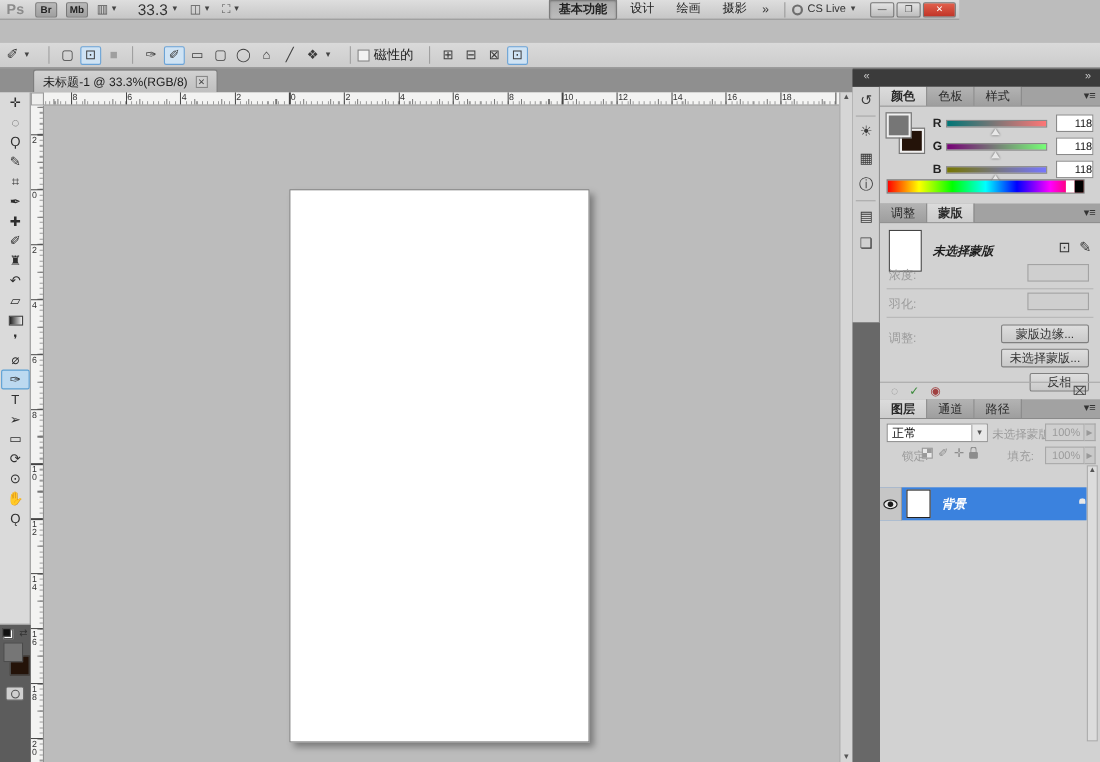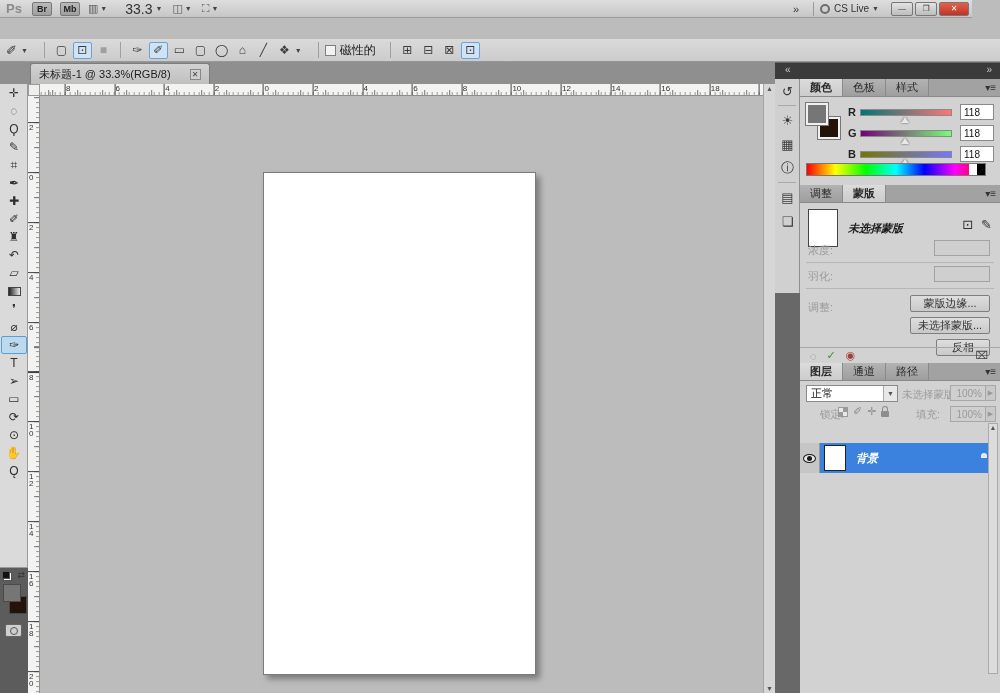--- a/index.html
+++ b/index.html
@@ -1,21 +1,21 @@
 <!DOCTYPE html>
 <html><head>
 <meta charset="utf-8">
 <style>
   * { margin:0; padding:0; box-sizing:border-box; }
   html,body { width:1000px; height:693px; overflow:hidden; }
   body { font-family:"Liberation Sans","DejaVu Sans",sans-serif; font-size:12px; color:#1c1c1c; }
   #app { position:relative; width:1000px; height:693px; background:#bcbcbc; }
 
   
-  .titlebar { position:absolute; left:0; top:0; width:972px; height:18px;
+  .titlebar { position:absolute; left:0; top:0; width:872px; height:18px;
     background:linear-gradient(#dedede,#c6c6c6); border-bottom:1px solid #9a9a9a;
     display:flex; align-items:center; }
   .ps-logo { font-weight:bold; font-size:13px; color:#8b8b8b; margin:0 10px 0 6px; }
   .tb-btn { height:14px; min-width:20px; margin-right:8px; padding:0 2px; font-size:9px; font-weight:bold;
     background:linear-gradient(#b9b9b9,#9f9f9f); border:1px solid #787878; border-radius:2px;
     color:#222; display:flex; align-items:center; justify-content:center; }
   .tb-icon { color:#555; font-size:11px; margin-right:2px; }
   .dd { font-size:7px; color:#444; margin-right:10px; }
   .tb-zoom { font-size:14px; color:#333; margin:0 3px 0 8px; }
   .tb-right { margin-left:auto; display:flex; align-items:center; }
@@ -48,21 +48,21 @@
     font-size:12px; color:#3c3c3c; border:1px solid transparent; border-radius:2px; }
   .opt-btn.active { background:#cfe3f4; border-color:#6ba3d6; }
   .opt-btn.disabled { color:#9f9f9f; }
   .magnetic { display:flex; align-items:center; font-size:12px; color:#1a1a1a; }
   .checkbox { width:11px; height:11px; border:1px solid #7f7f7f; background:#f2f2f2; margin-right:4px; }
 
   
   .tabrow { position:absolute; left:0; top:62px; width:775px; height:22px; background:#8f8f8f; }
   .doc-tab { position:absolute; left:30px; top:1px; height:21px; padding:0 8px; display:flex; align-items:center;
     background:linear-gradient(#d2d2d2,#bfbfbf); border:1px solid #7d7d7d; border-bottom:none;
-    border-radius:3px 3px 0 0; font-size:11px; color:#1d1d1d;gap:12px; }
+    border-radius:3px 3px 0 0; font-size:11px; color:#1d1d1d; }
   .doc-close { font-size:8px; color:#444; border:1px solid #888; background:#cfcfcf;
     width:11px; height:11px; margin-left:7px; display:flex; align-items:center; justify-content:center; }
 
   
   .corner { position:absolute; left:28px; top:84px; width:12px; height:12px; background:#efefee; border:1px solid #9a9a9a; }
   .h-ruler { position:absolute; left:40px; top:84px; width:723px; height:12px; background:#f3f3f2;
     border-bottom:1px solid #8e8e8e;
     background-image:
       repeating-linear-gradient(90deg,#444 0 1px,transparent 1px 49.6px),
       repeating-linear-gradient(90deg,#777 0 1px,transparent 1px 24.8px),
@@ -136,21 +136,21 @@
   .chan-row { position:absolute; left:48px; height:18px; display:flex; align-items:center; }
   .chan-label { width:12px; font-size:11px; font-weight:bold; color:#222; }
   .chan-bar { position:relative; width:92px; height:7px; border:1px solid #8a8a8a; }
   .chan-bar.r { background:linear-gradient(90deg,#007676,#767676 46%,#ff7676); }
   .chan-bar.g { background:linear-gradient(90deg,#760076,#767676 46%,#76ff76); }
   .chan-bar.b { background:linear-gradient(90deg,#767600,#767676 46%,#7676ff); }
   .thumb { position:absolute; left:44%; top:7px; width:0; height:0;
     border-left:4px solid transparent; border-right:4px solid transparent; border-bottom:6px solid #e8e8e8;
     filter:drop-shadow(0 0 1px #555); }
   .chan-box { width:34px; height:16px; background:#fff; border:1px solid #8a8a8a; font-size:10px;
-    display:flex; align-items:center; padding-left:3px; margin-left:8px; color:#111; }
+    display:flex; align-items:center; padding-left:16px; margin-left:8px; color:#111; }
   .spectrum { position:absolute; left:6px; top:66px; width:180px; height:13px; border:1px solid #777;
     background:linear-gradient(90deg,#f00,#ff0 16%,#0f0 33%,#0ff 50%,#00f 66%,#f0f 83%,#f00); }
   .spectrum .white { position:absolute; right:8px; top:0; width:8px; height:100%; background:#fff; }
   .spectrum .black { position:absolute; right:0; top:0; width:8px; height:100%; background:#000; }
 
   
   .mask-content { position:relative; height:160px; background:#d2d2d2; font-size:11px; }
   .mask-thumb { position:absolute; left:8px; top:6px; width:30px; height:38px; background:#fff; border:1px solid #444; }
   .mask-title { position:absolute; left:48px; top:18px; font-style:italic; font-weight:bold; color:#1d1d1d; }
   .mask-addbtns { position:absolute; right:8px; top:14px; display:flex; gap:8px; font-size:13px; color:#333; }
@@ -211,20 +211,26 @@
     <span class="tb-btn">Mb</span>
     <span class="tb-icon">▥</span>
       <span class="dd">▼</span>
     <span class="tb-zoom">33.3</span>
       <span class="dd">▼</span>
     <span class="tb-icon">◫</span>
       <span class="dd">▼</span>
     <span class="tb-icon">⛶</span>
       <span class="dd">▼</span>
     <div class="tb-right">
+      <div id="workspaces" style="display: flex;">
+          <span class="ws-btn active">基本功能</span>
+          <span class="ws-btn">设计</span>
+          <span class="ws-btn">绘画</span>
+          <span class="ws-btn">摄影</span>
+        </div>
       <span class="ws-more">»</span>
       <div class="tb-sep"></div>
       <div class="cslive">
         <span class="cslive-ring"></span>
         <span>CS Live</span>
         <span class="dd" style="margin:0 0 0 3px">▼</span>
       </div>
       <div class="winbtns">
         <span class="winbtn">—</span>
         <span class="winbtn">❐</span>

